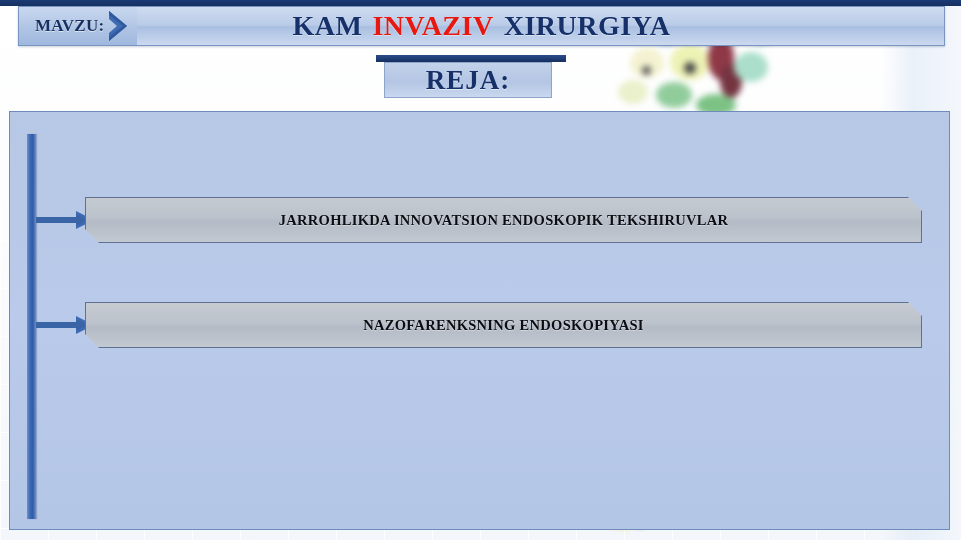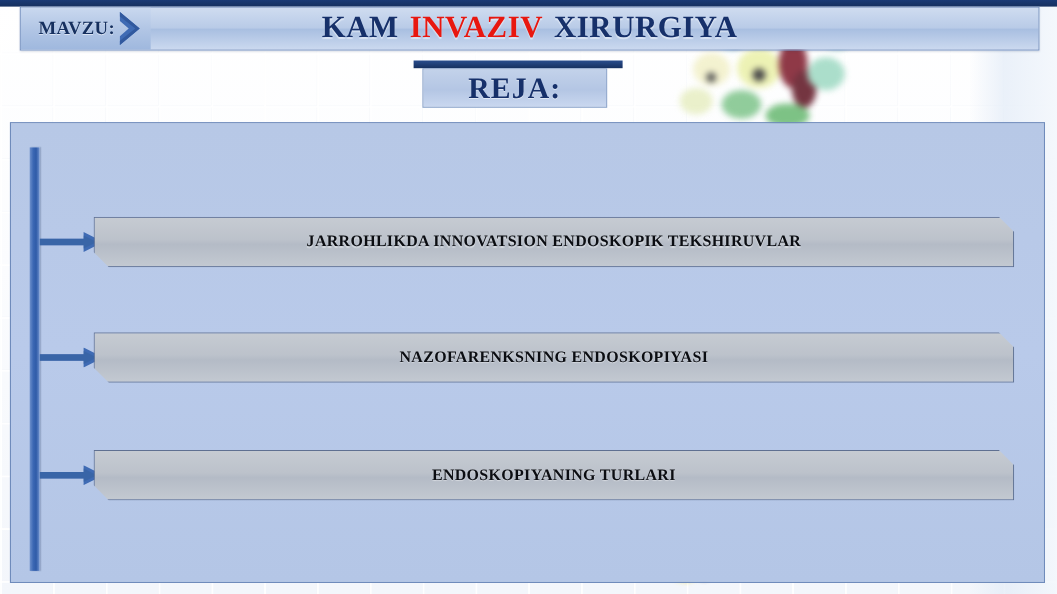--- a/index.html
+++ b/index.html
@@ -316,27 +316,16 @@
         <svg width="58" height="18" viewBox="0 0 58 18">
           <path d="M0 6 L40 6 L40 0 L58 9 L40 18 L40 12 L0 12 Z" fill="#3f6bb4"></path>
           <path d="M0 6 L40 6 L40 3 L52 9 L40 15 L40 12 L0 12 Z" fill="#35619f" opacity=".6"></path>
         </svg>
       </span>
       <div class="chip">
         <span class="chip-label">NAZOFARENKSNING ENDOSKOPIYASI</span>
       </div>
     </div>
 
-    <div class="row row-3">
-      <span class="row-arrow">
-        <svg width="58" height="18" viewBox="0 0 58 18">
-          <path d="M0 6 L40 6 L40 0 L58 9 L40 18 L40 12 L0 12 Z" fill="#3f6bb4"></path>
-          <path d="M0 6 L40 6 L40 3 L52 9 L40 15 L40 12 L0 12 Z" fill="#35619f" opacity=".6"></path>
-        </svg>
-      </span>
-      <div class="chip">
-        <span class="chip-label">ENDOSKOPIYANING TURLARI</span>
-      </div>
-    </div>
 
   </div>
 
 </div>
 
 </body></html>

